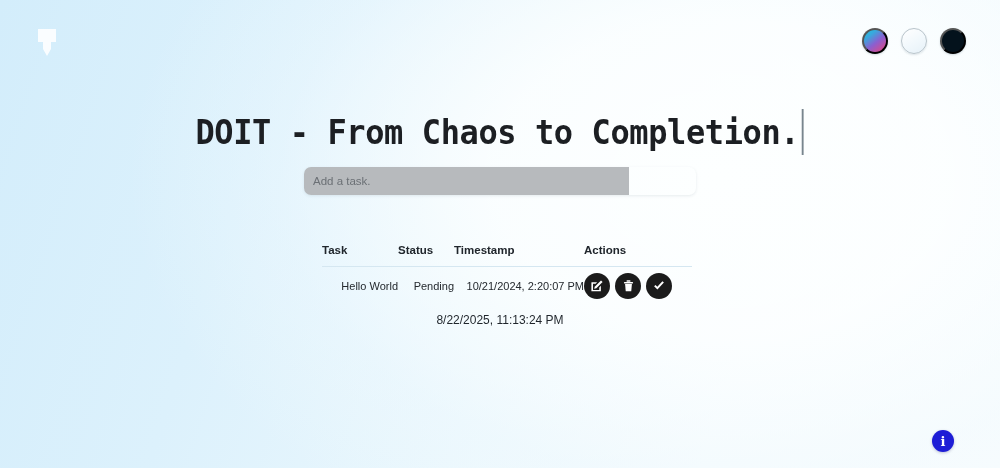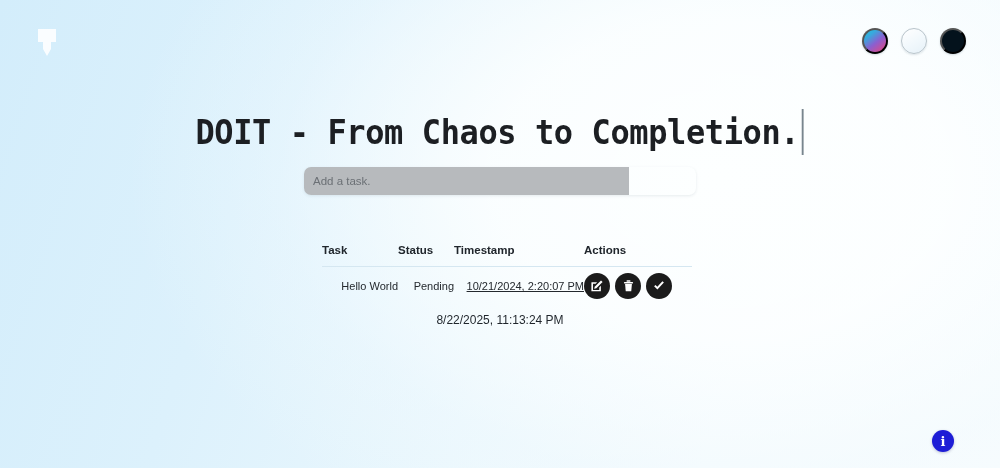--- a/index.html
+++ b/index.html
@@ -162,21 +162,20 @@
   .t-body {
     padding-top: 13px;
   }
   .cell {
     font-size: 11px;
     color: #24292e;
     line-height: 13px;
     text-align: right;
   }
   .cell-time {
-    text-decoration: underline;
   }
 
   .actions {
     display: flex;
     gap: 5px;
     margin-top: -7px;
   }
   .act-btn {
     width: 26px;
     height: 26px;

